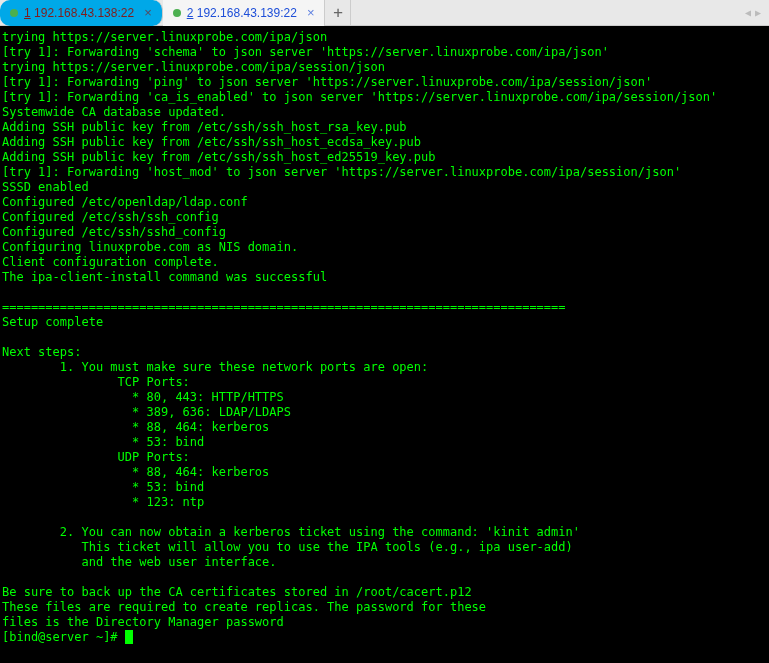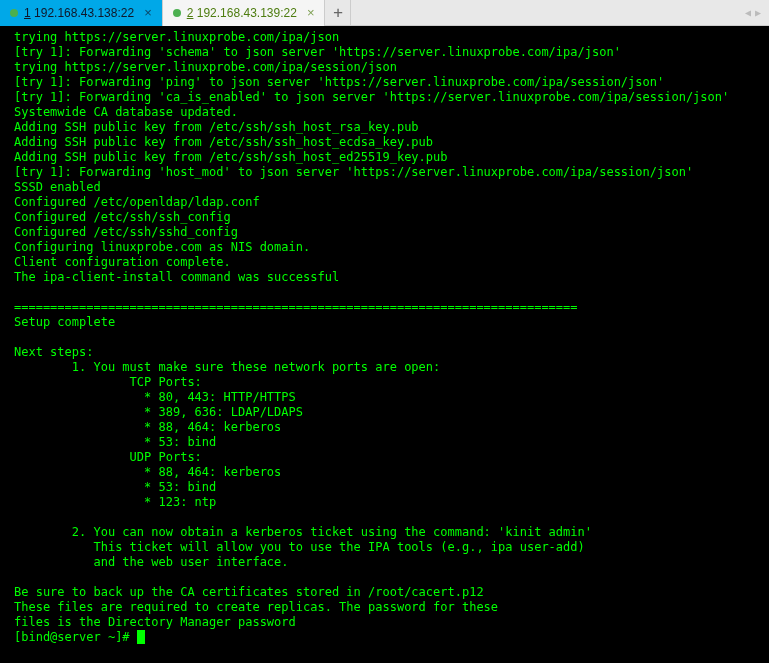--- a/index.html
+++ b/index.html
@@ -28,25 +28,26 @@
       display: flex;
       align-items: center;
       border-right: 1px solid #ccc;
       cursor: pointer;
       font-family: Arial, sans-serif;
       font-size: 12px;
       gap: 6px;
     }
     .tab.active {
       background: #00a8e8;
-      color: #0f172a;
+      color: #7f1d1d;
+      border-radius: 10px;
     }
     .tab.inactive {
       background: #f5f5f5;
-      color: #4d7c0f;
+      color: #1d4ed8;
     }
     .tab-dot {
       width: 8px;
       height: 8px;
       border-radius: 50%;
       background: #4caf50;
     }
     .tab-close {
       font-size: 13px;
       margin-left: 4px;
@@ -70,21 +71,21 @@
       padding-right: 8px;
       gap: 4px;
       color: #bbb;
       font-size: 10px;
     }
     .terminal {
       width: 100%;
       height: calc(100% - 26px);
       background: #000;
       color: #00ff00;
-      padding: 4px 14px;
+      padding: 4px 2px;
       line-height: 15px;
       font-size: 12px;
       overflow: hidden;
       white-space: pre;
     }
     .cursor {
       display: inline-block;
       width: 8px;
       height: 14px;
       background: #00ff00;

